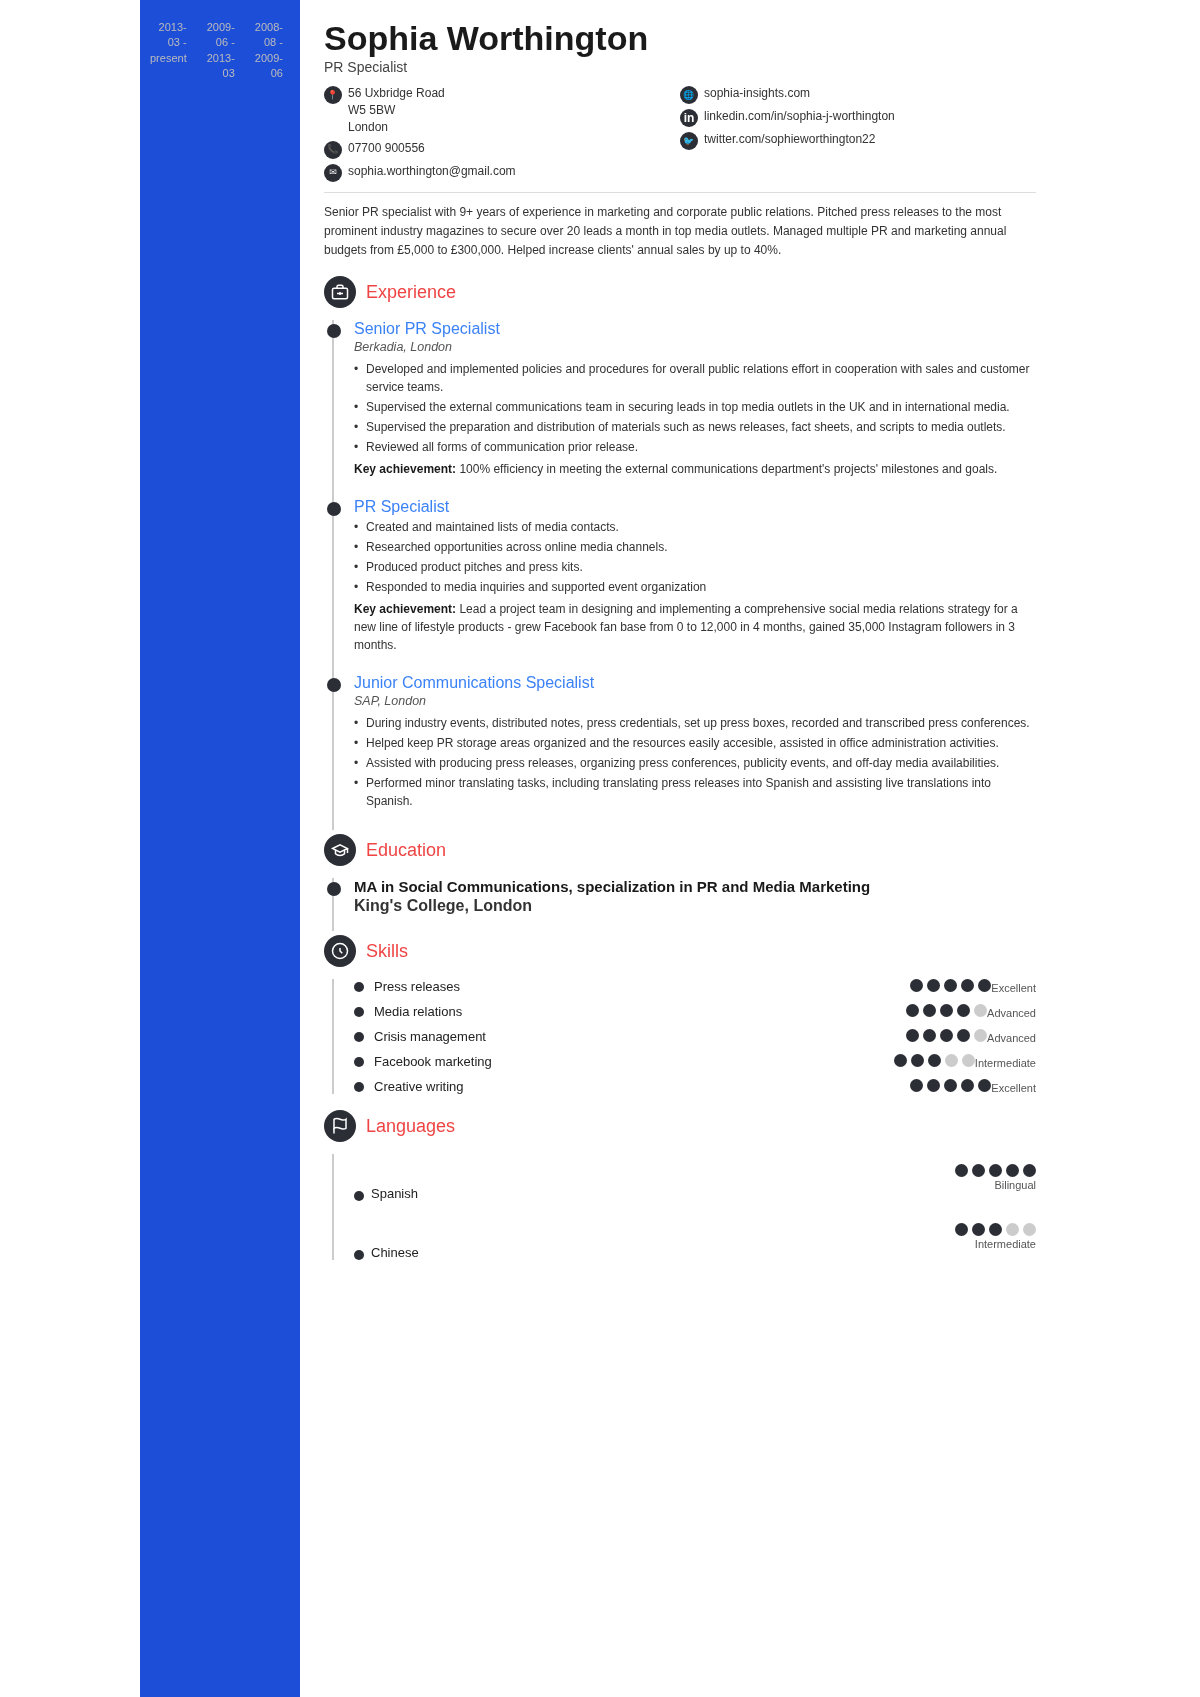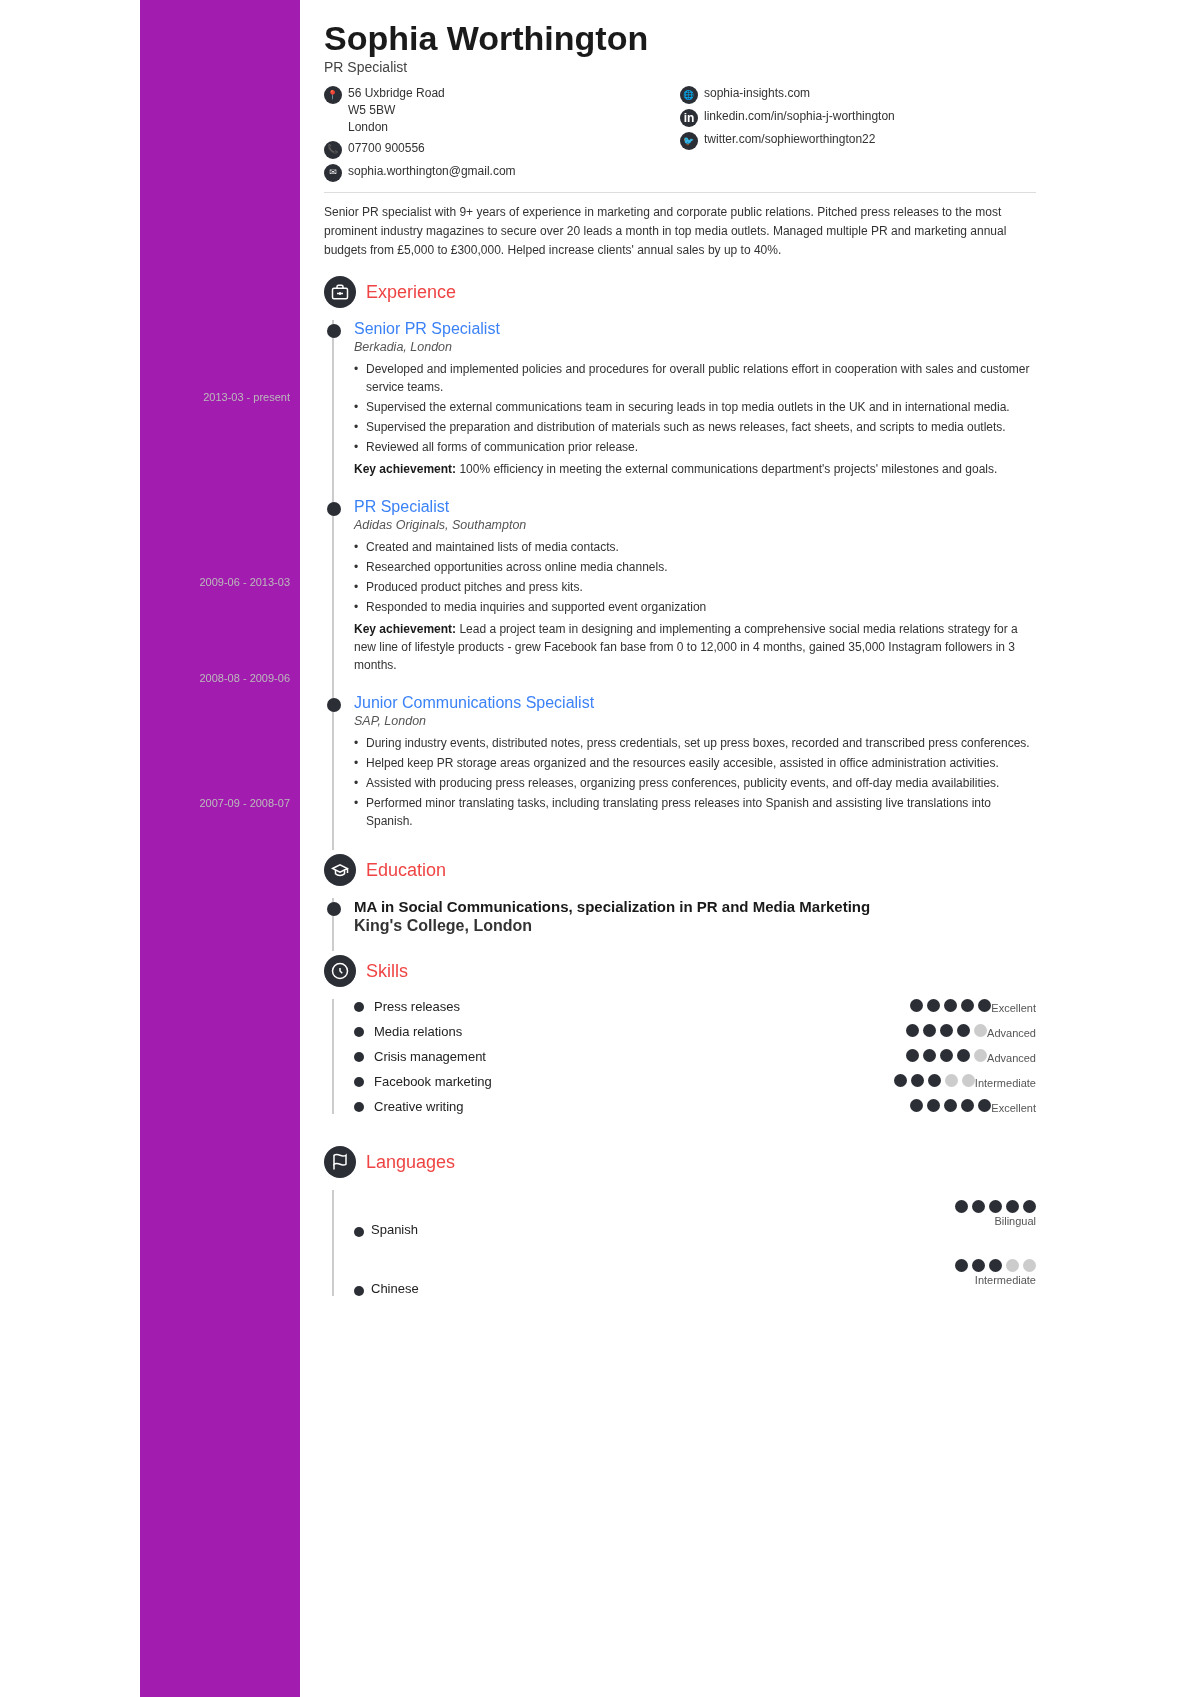--- a/index.html
+++ b/index.html
@@ -4,25 +4,25 @@
   <style>
     * { margin: 0; padding: 0; box-sizing: border-box; }
     body { font-family: Arial, sans-serif; background: #fff; width: 920px; margin: 0 auto; font-size: 13px; color: #222; }
 
     .resume-wrapper { display: flex; min-height: 1697px; }
 
     
     .sidebar {
       width: 160px;
       min-width: 160px;
-      background: #a21caf;
+      background: #1d4ed8;
       color: #fff;
       padding: 20px 0;
       display: flex;
-      flex-direction: column;
+      flex-direction: row;
     }
 
     
     .main {
       flex: 1;
       padding: 20px 24px 30px 24px;
       background: #fff;
     }
 
     
@@ -380,21 +380,20 @@
             <li>Reviewed all forms of communication prior release.</li>
           </ul>
           <div class="entry-achievement">
             <strong>Key achievement:</strong> 100% efficiency in meeting the external communications department's projects' milestones and goals.
           </div>
         </div>
 
         <div class="timeline-entry">
           <div class="timeline-dot"></div>
           <div class="entry-title">PR Specialist</div>
-          <div class="entry-company">Adidas Originals, Southampton</div>
           <ul class="entry-bullets">
             <li>Created and maintained lists of media contacts.</li>
             <li>Researched opportunities across online media channels.</li>
             <li>Produced product pitches and press kits.</li>
             <li>Responded to media inquiries and supported event organization</li>
           </ul>
           <div class="entry-achievement">
             <strong>Key achievement:</strong> Lead a project team in designing and implementing a comprehensive social media relations strategy for a new line of lifestyle products - grew Facebook fan base from 0 to 12,000 in 4 months, gained 35,000 Instagram followers in 3 months.
           </div>
         </div>
@@ -523,21 +522,21 @@
                 <div class="dot-filled"></div>
                 <div class="dot-filled"></div>
                 <div class="dot-filled"></div>
               </div>
       <span class="skill-level">Excellent</span>
     </div>
   </div>
         </div>
     </div>
 
-    <div class="section-header" style="margin-top: 32px;">
+    <div class="section-header" style="margin-top: 16px;">
       <div class="section-icon">
         <svg width="18" height="18" viewBox="0 0 24 24" fill="none" stroke="white" stroke-width="2">
             <path d="M4 15s1-1 4-1 5 2 8 2 4-1 4-1V3s-1 1-4 1-5-2-8-2-4 1-4 1z"></path>
             <line x1="4" y1="22" x2="4" y2="15"></line>
           </svg>
       </div>
       <span class="section-title">Languages</span>
     </div>
 
     <div class="skills-timeline">

